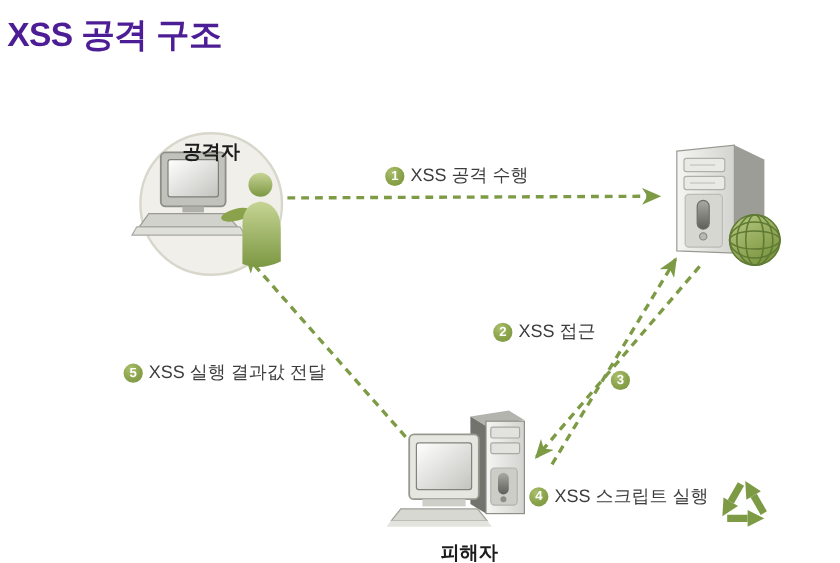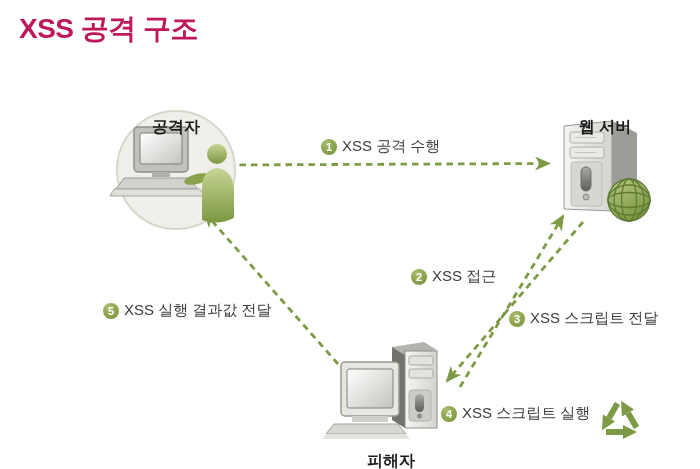--- a/index.html
+++ b/index.html
@@ -1,22 +1,22 @@
 <!DOCTYPE html>
 <html><head>
 <meta charset="utf-8">
 <style>
   html,body{margin:0;padding:0;background:#fff;}
   .stage{
     position:relative;width:700px;height:469px;background:#ffffff;
     font-family:"Liberation Sans","DejaVu Sans",sans-serif;overflow:hidden;
   }
   .title{
-    position:absolute;left:19px;top:10px;margin:0;
-    font-size:28px;font-weight:700;color:#be185d;letter-spacing:-0.5px;
+    position:absolute;left:6px;top:10px;margin:0;
+    font-size:28px;font-weight:700;color:#4c1d95;letter-spacing:-0.5px;
   }
   .diagram-svg{position:absolute;left:0;top:0;width:700px;height:469px;}
   .node-label{
     position:absolute;width:100px;text-align:center;
     font-size:16px;font-weight:700;color:#1c1c1c;white-space:nowrap;margin-top:32px;
   }
   .node-label.attacker{left:126px;top:85px;}
   .node-label.server{left:555px;top:85px;}
   .node-label.victim{left:341px;top:419px;}
   .step{
@@ -146,34 +146,32 @@
         <polygon points="3,4 17,11 3,18" fill="#7d9a45"></polygon>
       </g>
       <g transform="rotate(240)">
         <line x1="-14" y1="11" x2="3" y2="11" stroke="#7d9a45" stroke-width="6"></line>
         <polygon points="3,4 17,11 3,18" fill="#7d9a45"></polygon>
       </g>
     </g>
   </svg>
 
   <div class="node-label attacker">공격자</div>
-  <div class="node-label server">웹 서버</div>
   <div class="node-label victim">피해자</div>
 
   <div class="step step-1">
     <span class="badge">1</span>
     <span>XSS 공격 수행</span>
   </div>
   <div class="step step-2">
     <span class="badge">2</span>
     <span>XSS 접근</span>
   </div>
   <div class="step step-3">
     <span class="badge">3</span>
-    <span>XSS 스크립트 전달</span>
   </div>
   <div class="step step-4">
     <span class="badge">4</span>
     <span>XSS 스크립트 실행</span>
   </div>
   <div class="step step-5">
     <span class="badge">5</span>
     <span>XSS 실행 결과값 전달</span>
   </div>
 

